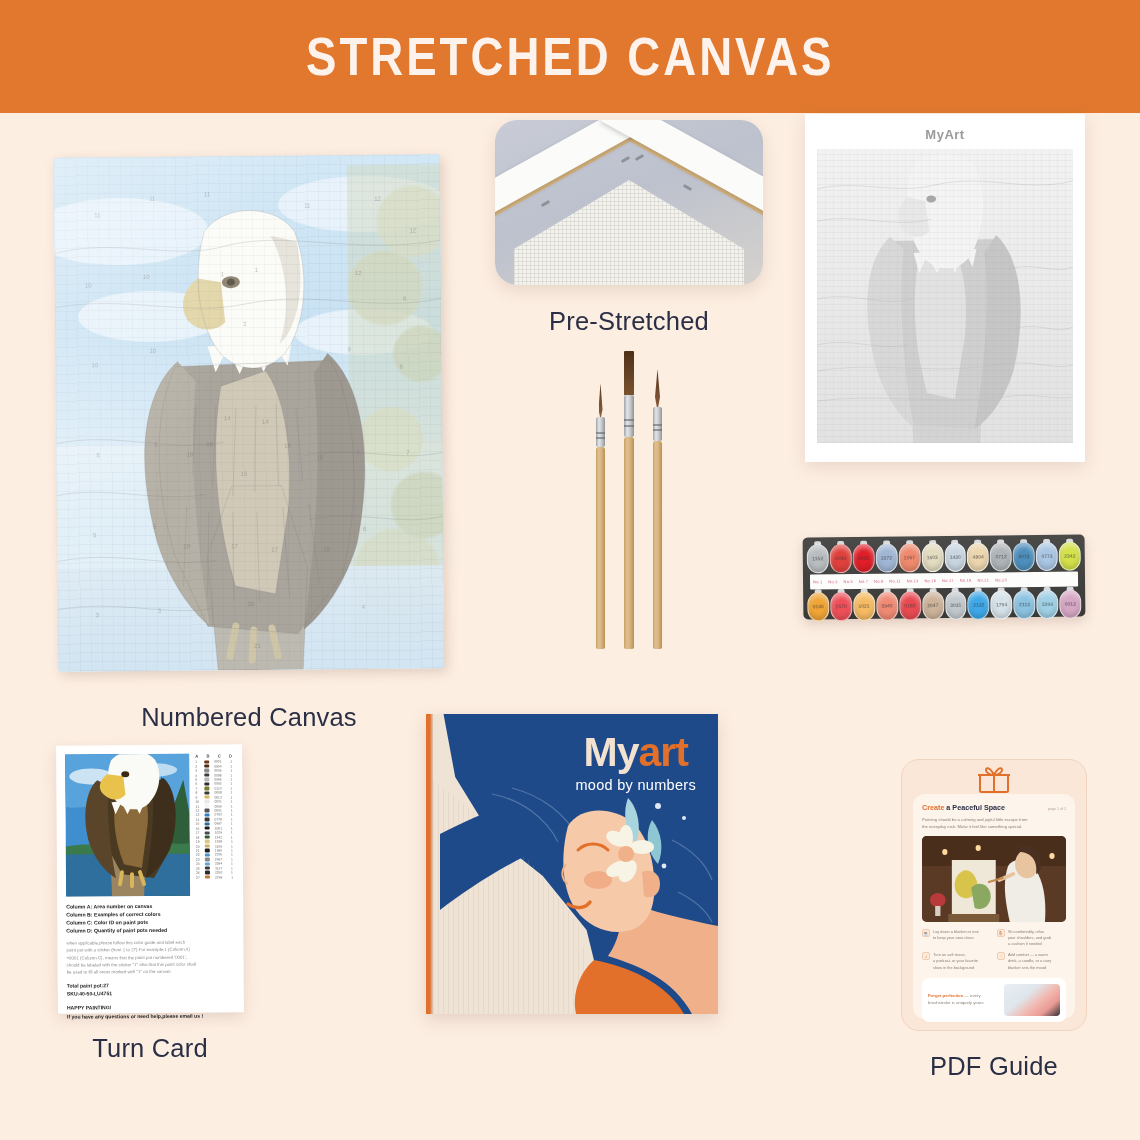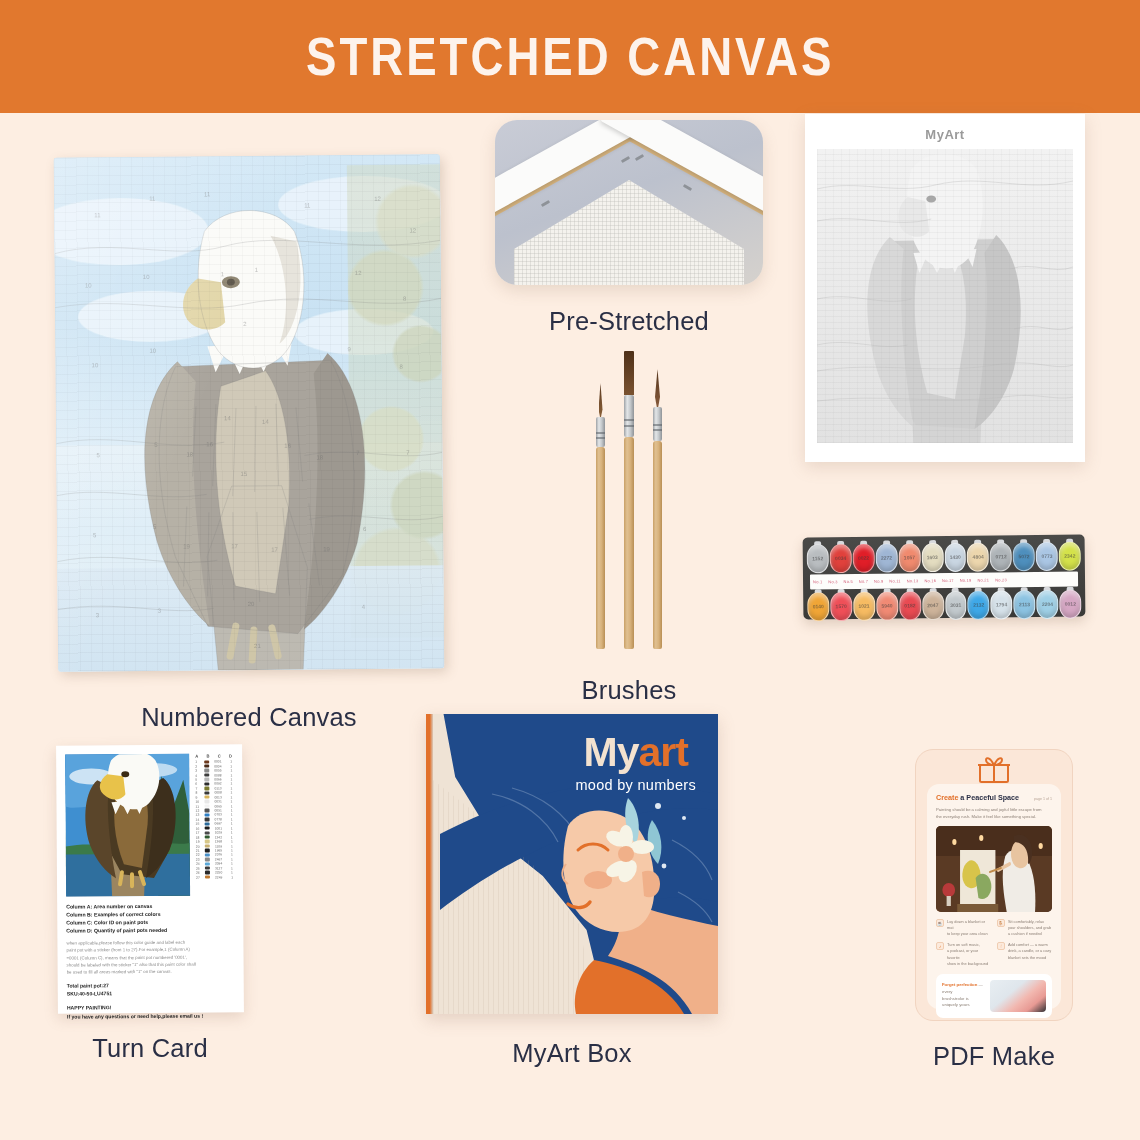--- a/index.html
+++ b/index.html
@@ -296,21 +296,21 @@
   .logo-my { color: #f3e2cf; }
   .logo-art { color: #e2702a; }
   .logo-sub {
     font-size: 14.5px; color: #fff; letter-spacing: .3px; margin-top: 4px; font-weight: 500;
   }
   #myart-box .caption { margin-top: 25px; }
 
   
   #pdf-guide { left: 896px; top: 628px; width: 196px; }
   .pdf-card {
-    width: 158px; height: 272px; margin: 8px auto;
+    width: 186px; height: 272px; margin: 18px auto;
     background: #fbe7d8; border-radius: 18px;
     border: 1px solid #f1d4c0;
     padding: 34px 11px 11px; position: relative;
   }
   .gift-icon {
     position: absolute; top: 4px; left: 50%; transform: translateX(-50%);
   }
   .pdf-inner {
     background: #fdf4ec; border-radius: 12px; height: 100%;
     padding: 9px 9px 8px;
@@ -523,21 +523,20 @@
       </div>
 
       <div class="brush" style="left:155px;height:280px;width:9px">
         <div class="b-handle" style="height:208px;left:0"></div>
         <div class="b-ferrule" style="bottom:208px;left:0;height:34px"></div>
         <div class="b-ring" style="bottom:218px;left:0"></div>
         <div class="b-ring" style="bottom:223px;left:0"></div>
         <div class="b-tip" style="bottom:242px;left:2px;width:5px;height:38px;background:linear-gradient(#55361e,#85593a);clip-path:polygon(50% 0,100% 74%,64% 100%,36% 100%,0 74%);"></div>
       </div>
     </div>
-    <div class="caption">Brushes</div>
   </div>
 
   <div class="cell" id="acrylic-paints">
     <div class="tray">
       <div class="pot-row" id="row-top">
           <div class="pot">
             <div class="pot-tab"></div>
             <div class="pot-body" style="background:#b9bdc0"></div>
             <div class="pot-id">1152</div>
           </div>
@@ -946,21 +945,20 @@
           <circle cx="0" cy="0" r="8" fill="#f0b089"></circle>
         </g>
       </svg>
       <div class="logo-wrap">
         <div class="logo-main">
           <span class="logo-my">My</span><span class="logo-art">art</span>
         </div>
         <div class="logo-sub">mood by numbers</div>
       </div>
     </div>
-    <div class="caption">MyArt Box</div>
   </div>
 
   <div class="cell" id="pdf-guide">
     <div class="pdf-card">
       <svg class="gift-icon" width="34" height="30" viewBox="0 0 34 30">
         <g stroke="#e2702a" stroke-width="2" fill="none">
           <rect x="3" y="11" width="28" height="17" rx="1.5"></rect>
           <path d="M1 11 H33"></path>
           <path d="M17 11 V28"></path>
           <path d="M17 11 C13 11 9 9 9 6 C9 3 13 3 17 11 Z"></path>
@@ -1034,16 +1032,16 @@
           </div>
         <div class="pdf-foot">
           <div class="foot-tx">
             <span class="hl">Forget perfection</span><span> — every</span>
             <div>brushstroke is uniquely yours</div>
           </div>
           <div class="foot-img"></div>
         </div>
       </div>
     </div>
-    <div class="caption">PDF Make</div>
+    <div class="caption">PDF Guide</div>
   </div>
 
 </div>
 
 </body></html>

